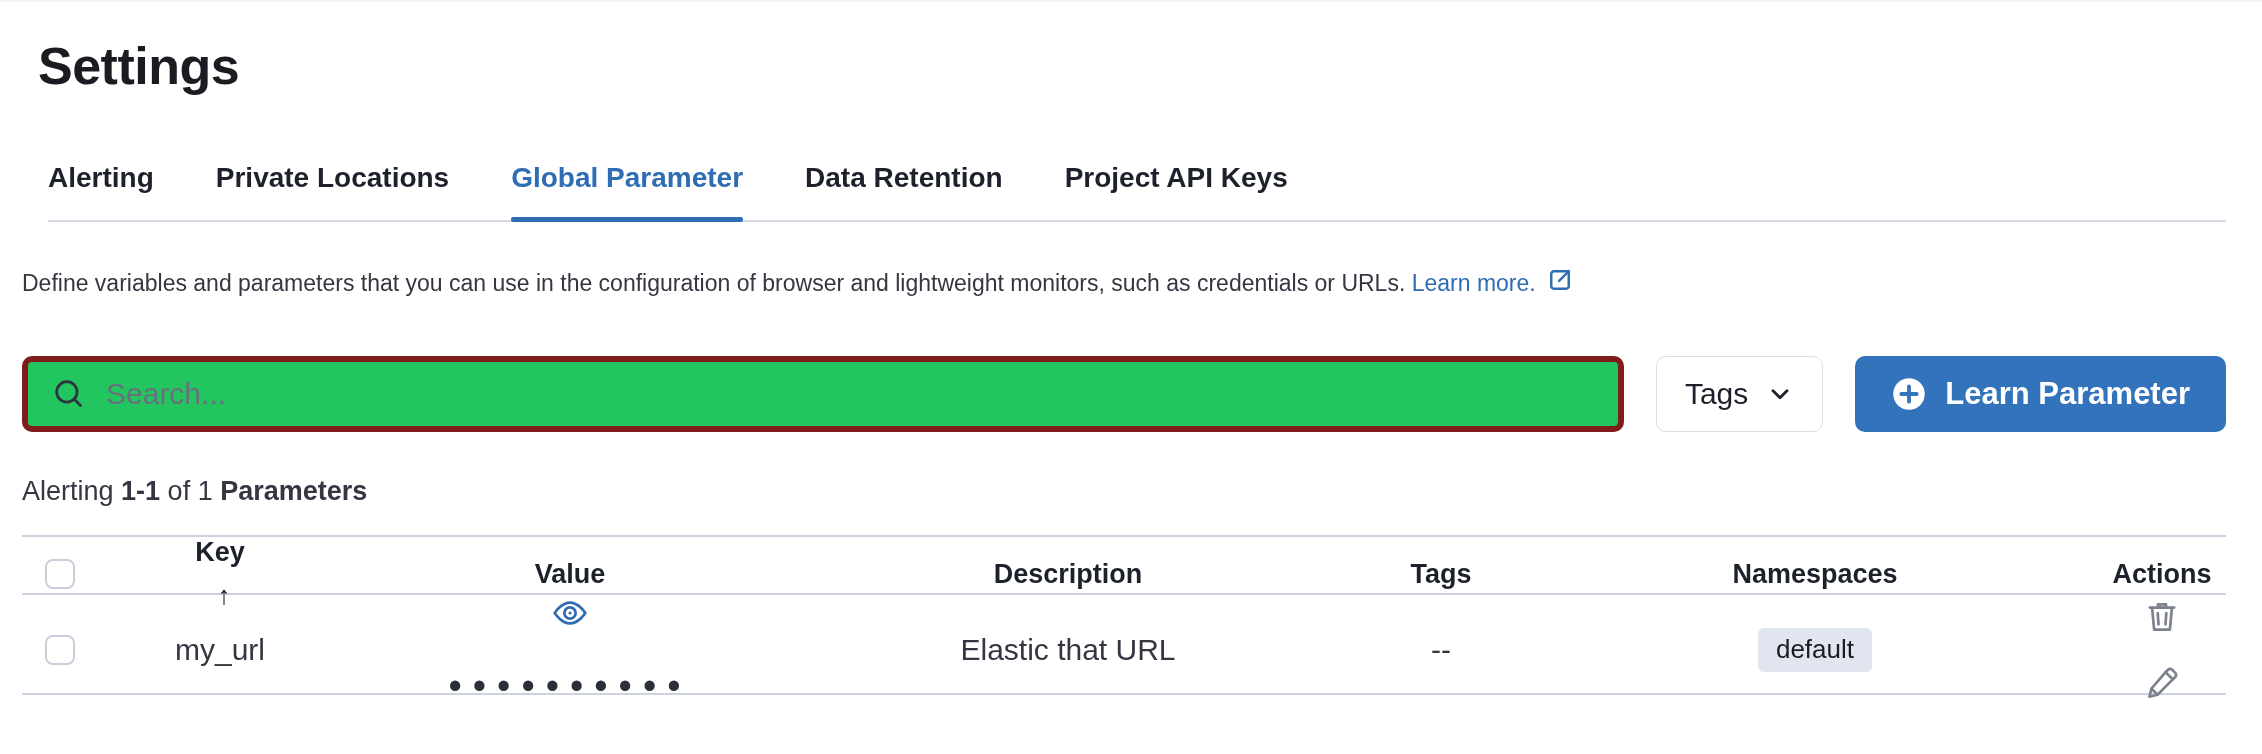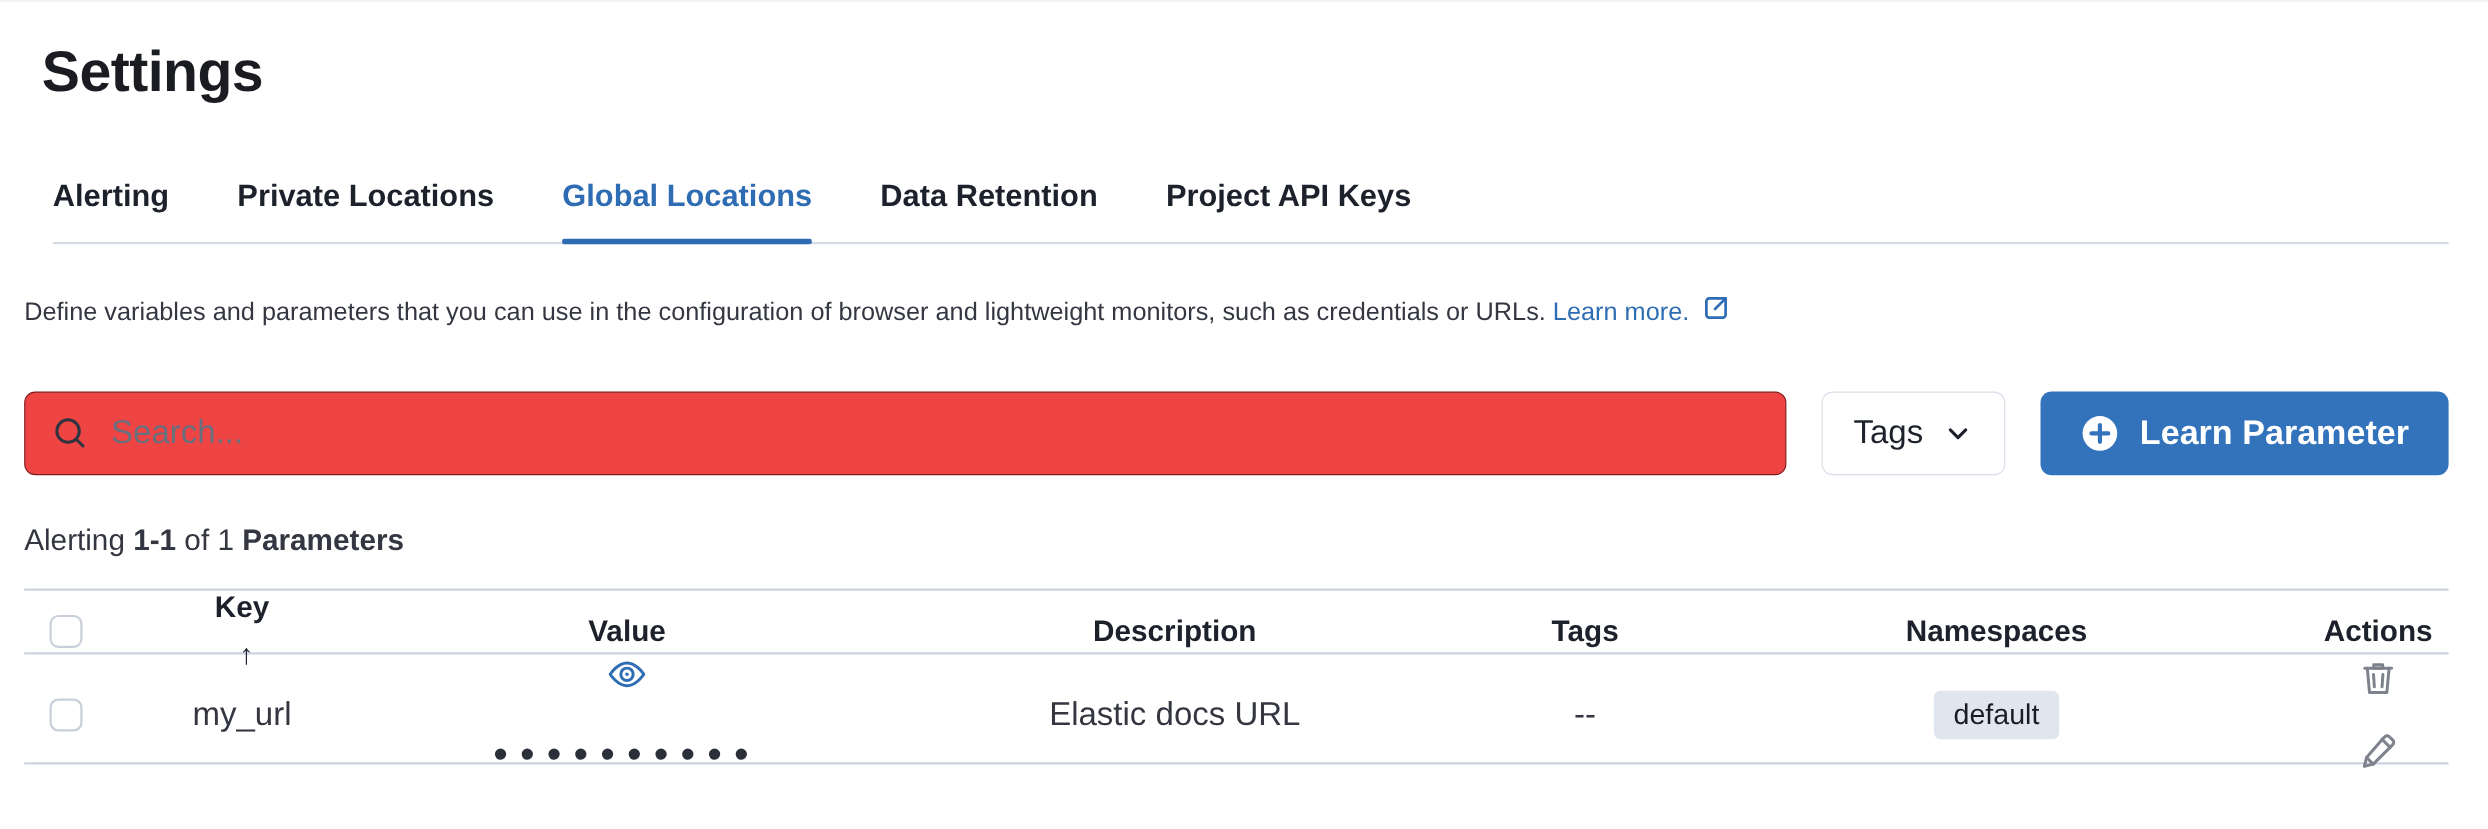--- a/index.html
+++ b/index.html
@@ -70,22 +70,22 @@
     gap: 32px;
     margin-top: 48px;
     height: 76px;
   }
   .search-box {
     flex: 1;
     display: flex;
     align-items: center;
     gap: 20px;
     padding: 0 24px;
-    background: #ef4444;
-    border: 1px solid #7f1d1d;
+    background: #22c55e;
+    border: 6px solid #7f1d1d;
     border-radius: 10px;
   }
   .search-box input {
     flex: 1;
     border: none;
     outline: none;
     background: transparent;
     font-family: "Liberation Sans", sans-serif;
     font-size: 30px;
     color: #343741;
@@ -187,21 +187,21 @@
 </head>
 <body>
 
 <div class="page">
 
   <h1 class="page-title">Settings</h1>
 
   <div class="tabs">
     <div class="tab">Alerting</div>
     <div class="tab">Private Locations</div>
-    <div class="tab active">Global Locations</div>
+    <div class="tab active">Global Parameter</div>
     <div class="tab">Data Retention</div>
     <div class="tab">Project API Keys</div>
   </div>
 
   <p class="description"><span>Define variables and parameters that you can use in the configuration of browser and lightweight monitors, such as credentials or URLs.</span>
     <a href="#"><span>Learn more.</span><svg class="ext-icon" width="28" height="28" viewBox="0 0 16 16" fill="none" stroke="#2e6cb3" stroke-width="1.4" stroke-linecap="round" stroke-linejoin="round">
           <path d="M9 3H4.5C3.7 3 3 3.7 3 4.5v7C3 12.3 3.7 13 4.5 13h7c.8 0 1.5-.7 1.5-1.5V7"></path>
           <path d="M7.5 8.5 13 3"></path>
           <path d="M9.5 3H13v3.5"></path>
         </svg></a>
@@ -275,21 +275,21 @@
         <button class="icon-btn">
           <svg width="36" height="36" viewBox="0 0 16 16" fill="none" stroke="#2e6cb3" stroke-width="1.2">
             <path d="M1.2 8s2.9-4.6 6.8-4.6S14.8 8 14.8 8s-2.9 4.6-6.8 4.6S1.2 8 1.2 8z" stroke-linejoin="round"></path>
             <circle cx="8" cy="8" r="2.5"></circle>
             <circle cx="8" cy="8" r="0.7" fill="#2e6cb3" stroke="none"></circle>
           </svg>
         </button>
         <span class="mask">••••••••••</span>
       </div>
       <div class="cell">
-        <span>Elastic docs URL</span>
+        <span>Elastic that URL</span>
       </div>
       <div class="cell">
         <span>--</span>
       </div>
       <div class="cell">
         <span class="badge">default</span>
       </div>
       <div class="cell right actions">
         <button class="icon-btn">
           <svg width="36" height="36" viewBox="0 0 16 16" fill="none" stroke="#7d828c" stroke-width="1.2" stroke-linecap="round" stroke-linejoin="round">

